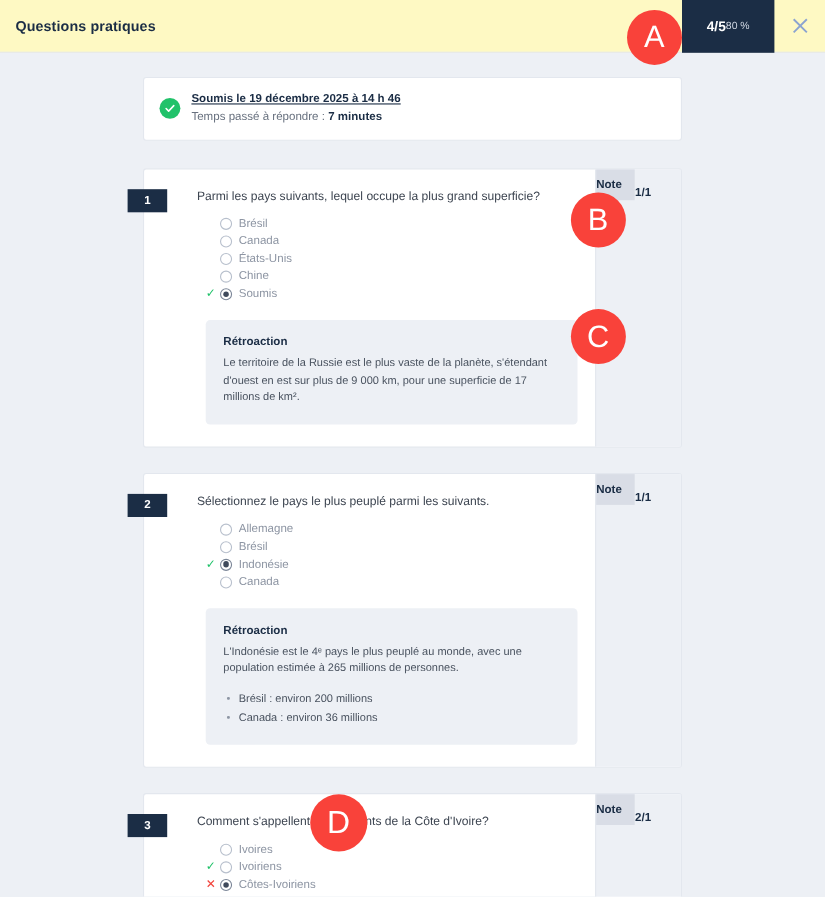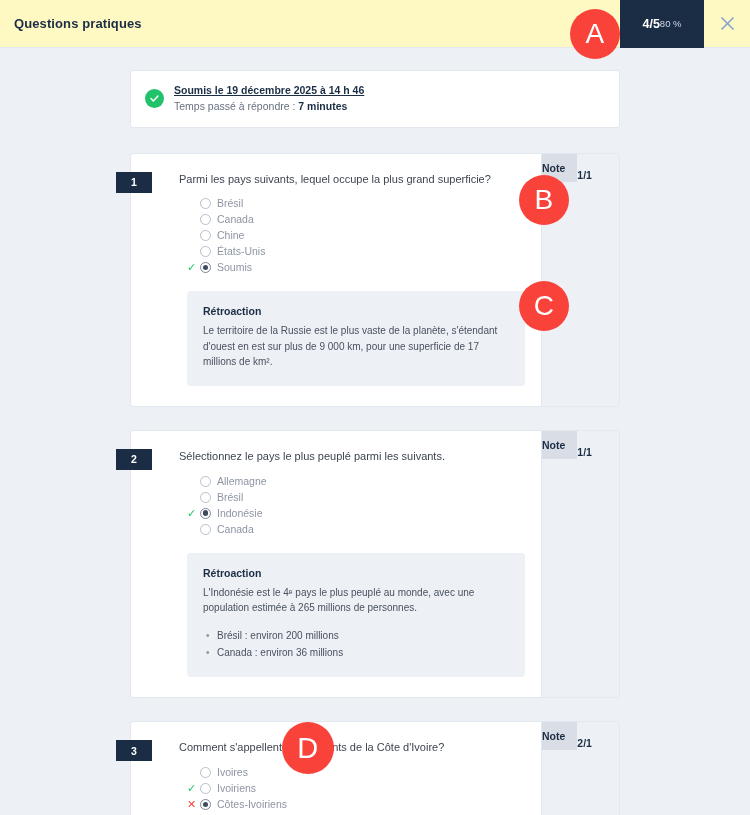--- a/index.html
+++ b/index.html
@@ -289,26 +289,26 @@
                 <span class="opt-label">Brésil</span>
               </div>
               <div class="opt">
                 <span class="opt-marker"></span>
                 <span class="radio"></span>
                 <span class="opt-label">Canada</span>
               </div>
               <div class="opt">
                 <span class="opt-marker"></span>
                 <span class="radio"></span>
+                <span class="opt-label">États-Unis</span>
+              </div>
+              <div class="opt">
+                <span class="opt-marker"></span>
+                <span class="radio"></span>
                 <span class="opt-label">Chine</span>
-              </div>
-              <div class="opt">
-                <span class="opt-marker"></span>
-                <span class="radio"></span>
-                <span class="opt-label">États-Unis</span>
               </div>
               <div class="opt">
                 <span class="opt-marker correct">✓</span>
                 <span class="radio selected"></span>
                 <span class="opt-label">Soumis</span>
               </div>
             </div>
             <div class="feedback">
               <div class="feedback-title">Rétroaction</div>
               <div class="feedback-body">Le territoire de la Russie est le plus vaste de la planète, s'étendant d'ouest en est sur plus de 9 000 km, pour une superficie de 17 millions de km².</div>

